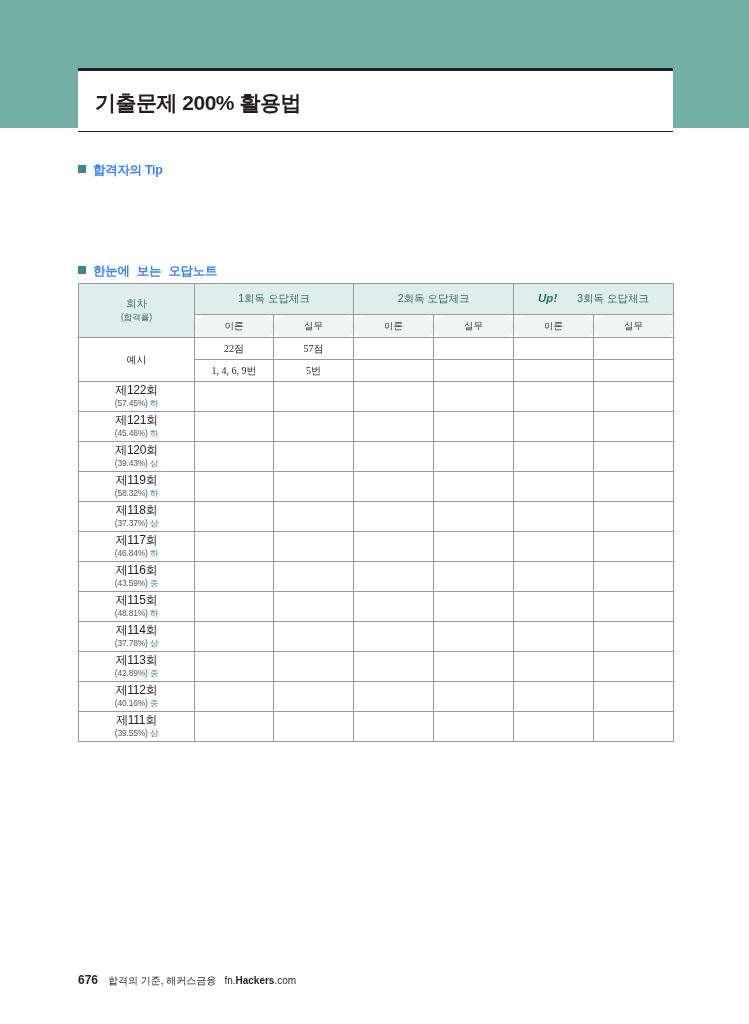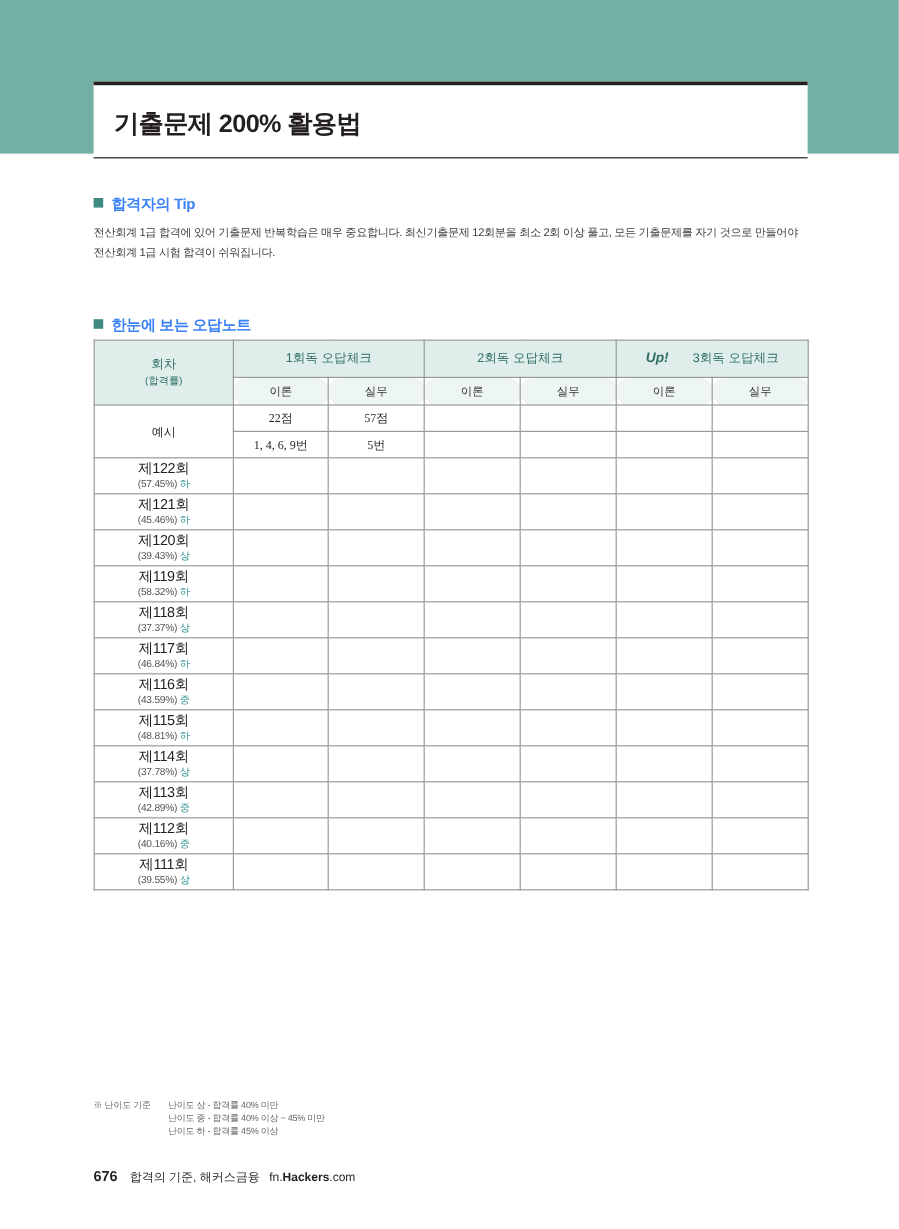--- a/index.html
+++ b/index.html
@@ -62,21 +62,21 @@
   }
   .section-head .sq {
     display: inline-block;
     width: 8px;
     height: 8px;
     background: #3f8a80;
     margin-right: 7px;
     vertical-align: 1px;
   }
   .head-tip { top: 162px; }
-  .head-note { top: 263px; }
+  .head-note { top: 263px; font-family: Liberation Mono, monospace; }
 
   .body-text {
     position: absolute;
     left: 78px;
     width: 595px;
     font-size: 9.3px;
     line-height: 16px;
     color: #3a3a3a;
     letter-spacing: -0.3px;
   }
@@ -199,21 +199,20 @@
   <div class="top-band"></div>
 
   <div class="title-block">
     <div class="title-text">기출문제 200% 활용법</div>
   </div>
 
   <div class="section-head head-tip">
     <span class="sq"></span><span>합격자의 Tip</span>
   </div>
 
-  <div class="body-text body-1">전산회계 1급 합격에 있어 기출문제 반복학습은 매우 중요합니다. 최신기출문제 12회분을 최소 2회 이상 풀고, 모든 기출문제를 자기 것으로 만들어야 전산회계 1급 시험 합격이 쉬워집니다.</div>
 
   <div class="section-head head-note">
     <span class="sq"></span><span>한눈에 보는 오답노트</span>
   </div>
 
   <table class="tbl">
     <colgroup>
       <col style="width:116px">
       <col style="width:79px">
       <col style="width:80px">
@@ -403,23 +402,18 @@
           <td></td>
           <td></td>
           <td></td>
           <td></td>
           <td></td>
           <td></td>
         </tr>
       </tbody>
   </table>
 
-  <div class="footnote">
-    <span class="lead">※ 난이도 기준</span><span>난이도 상 - 합격률 40% 미만</span><br>
-    <span class="lead"></span><span>난이도 중 - 합격률 40% 이상 ~ 45% 미만</span><br>
-    <span class="lead"></span><span>난이도 하 - 합격률 45% 이상</span>
-  </div>
 
   <div class="footer">
     <span class="pg">676</span><span>합격의 기준, 해커스금융</span><span class="brand"><span class="lt">fn.</span><span>Hackers</span><span class="lt">.com</span></span>
   </div>
 
 </div>
 
 </body></html>

